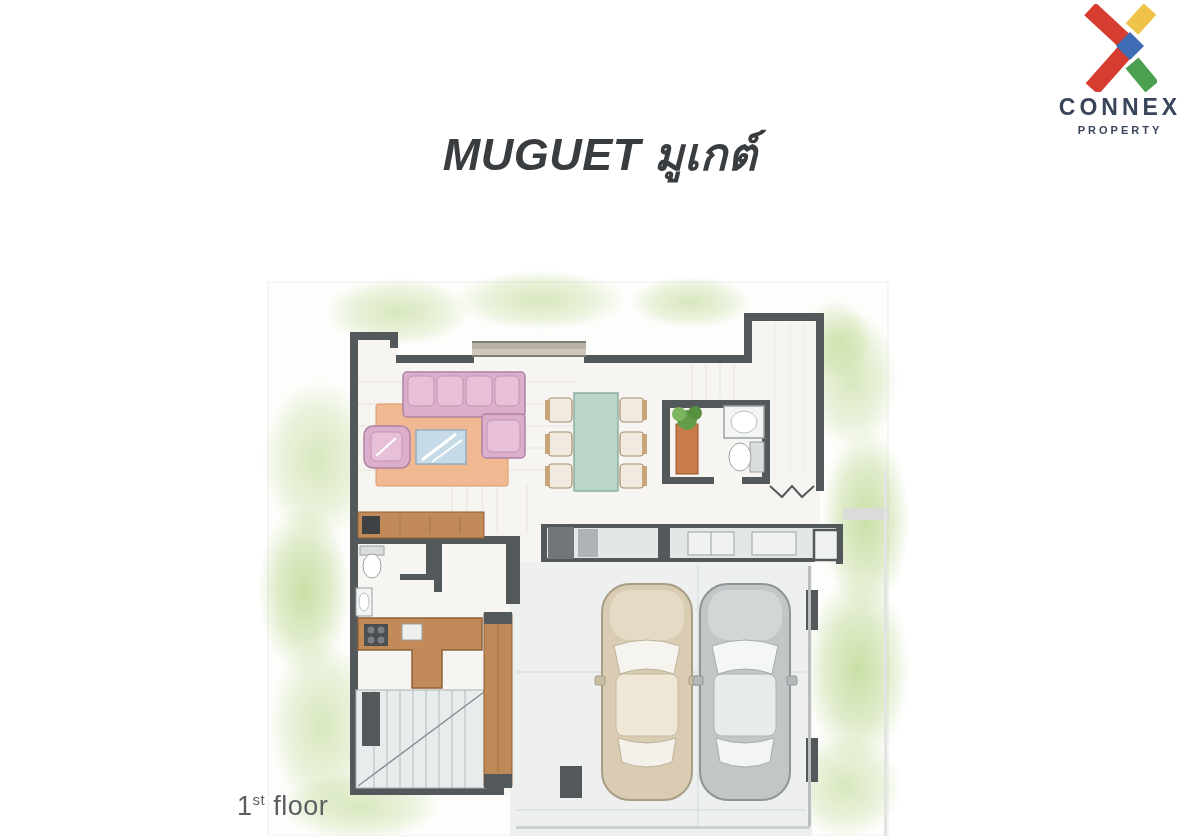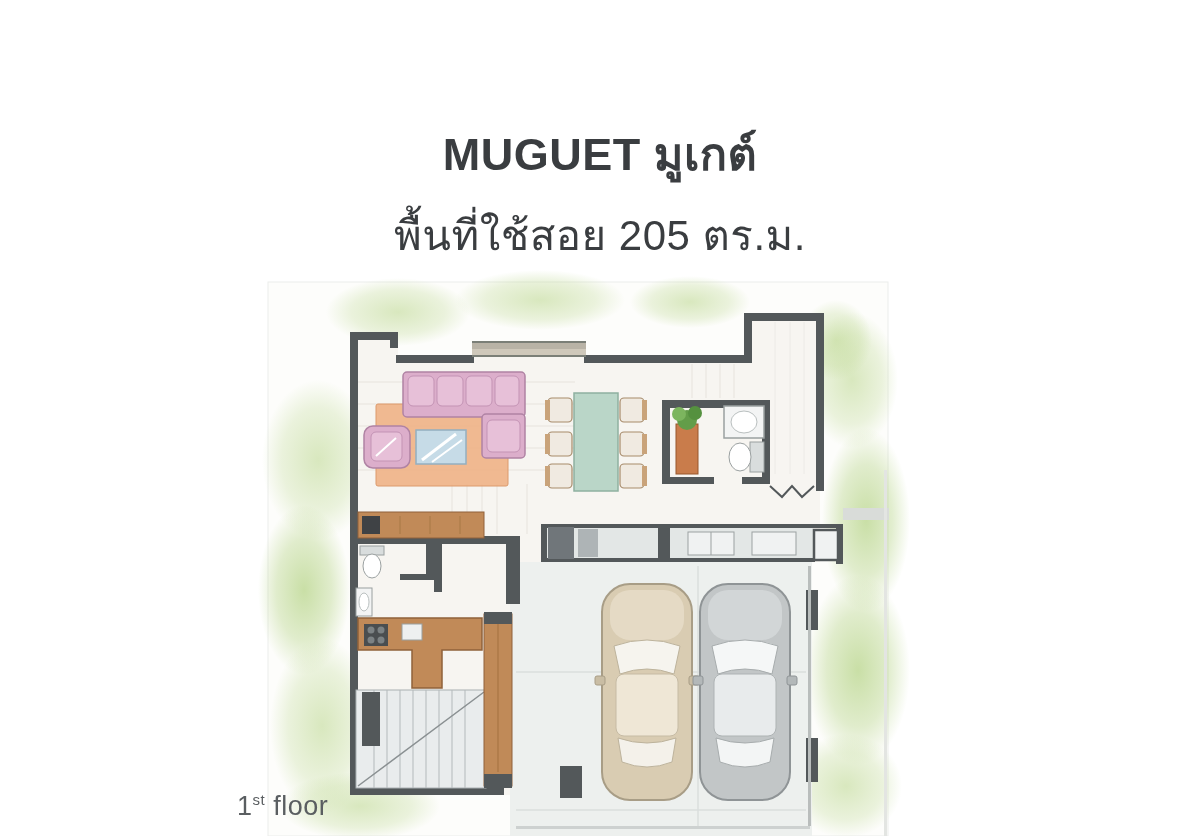--- a/index.html
+++ b/index.html
@@ -1,21 +1,21 @@
 <!DOCTYPE html>
 <html><head>
 <meta charset="utf-8">
 <style>
   * { margin:0; padding:0; box-sizing:border-box; }
   html,body { width:1200px; height:836px; background:#ffffff; overflow:hidden;
     font-family:"Liberation Sans","DejaVu Sans",sans-serif; }
   #stage { position:relative; width:1200px; height:836px; background:#ffffff; }
 
   
-  .header { position:absolute; left:0; top:118px; width:100%; text-align:center; color:#3a3d40; }
+  .header { position:absolute; left:0; top:118px; width:100%; text-align:center; color:#3a3d40;font-style:italic; }
   .title { font-size:45px; font-weight:700; letter-spacing:0.5px; }
   .subtitle { font-size:42px; font-weight:400; margin-top:12px; letter-spacing:0.5px; }
 
   
   .logo { position:absolute; left:1042px; top:4px; width:156px; text-align:center; }
   .logo .xmark { display:block; margin:0 auto; }
   .logo .brand { margin-top:2px; font-size:23px; font-weight:700; letter-spacing:4px; color:#39455a; }
   .logo .tagline { margin-top:3px; font-size:11px; font-weight:700; letter-spacing:3px; color:#39455a; }
 
   
@@ -265,22 +265,31 @@
       <path d="M12,62 Q45,50 78,62 L72,90 Q45,80 18,90 Z" fill="#f5f7f7" stroke="#a7acad"></path>
       <rect x="14" y="90" width="62" height="62" rx="8" fill="#e8ebec" stroke="#aeb3b4"></rect>
       <path d="M16,154 Q45,164 74,154 L70,178 Q45,188 20,178 Z" fill="#f3f5f5" stroke="#a7acad"></path>
       <rect x="-7" y="92" width="10" height="9" rx="2" fill="#b3b8b9" stroke="#8f9496"></rect>
       <rect x="87" y="92" width="10" height="9" rx="2" fill="#b3b8b9" stroke="#8f9496"></rect>
     </g>
   </svg>
 
   <div class="header">
     <div class="title">MUGUET มูเกต์</div>
-    <div class="subtitle">พื้นที่ใช้สอย 205 ตร.ม.</div>
   </div>
 
+  <div class="logo">
+    <svg class="xmark" width="74" height="88" viewBox="0 0 74 88">
+      <path d="M67,5 L49,25" stroke="#efc24a" stroke-width="17" fill="none"></path>
+      <path d="M49,59 L69,83" stroke="#4ba04f" stroke-width="17" fill="none"></path>
+      <path d="M7,5 L47,42 L9,85" stroke="#d63c2f" stroke-width="17" fill="none"></path>
+      <polygon points="47,28 61,42 47,56 33,42" fill="#3f6db5"></polygon>
+    </svg>
+    <div class="brand">CONNEX</div>
+    <div class="tagline">PROPERTY</div>
+  </div>
 
   <div class="floor-label">
     <span>1</span><sup>st</sup>
     <span>floor</span>
   </div>
 
 </div>
 
 </body></html>

